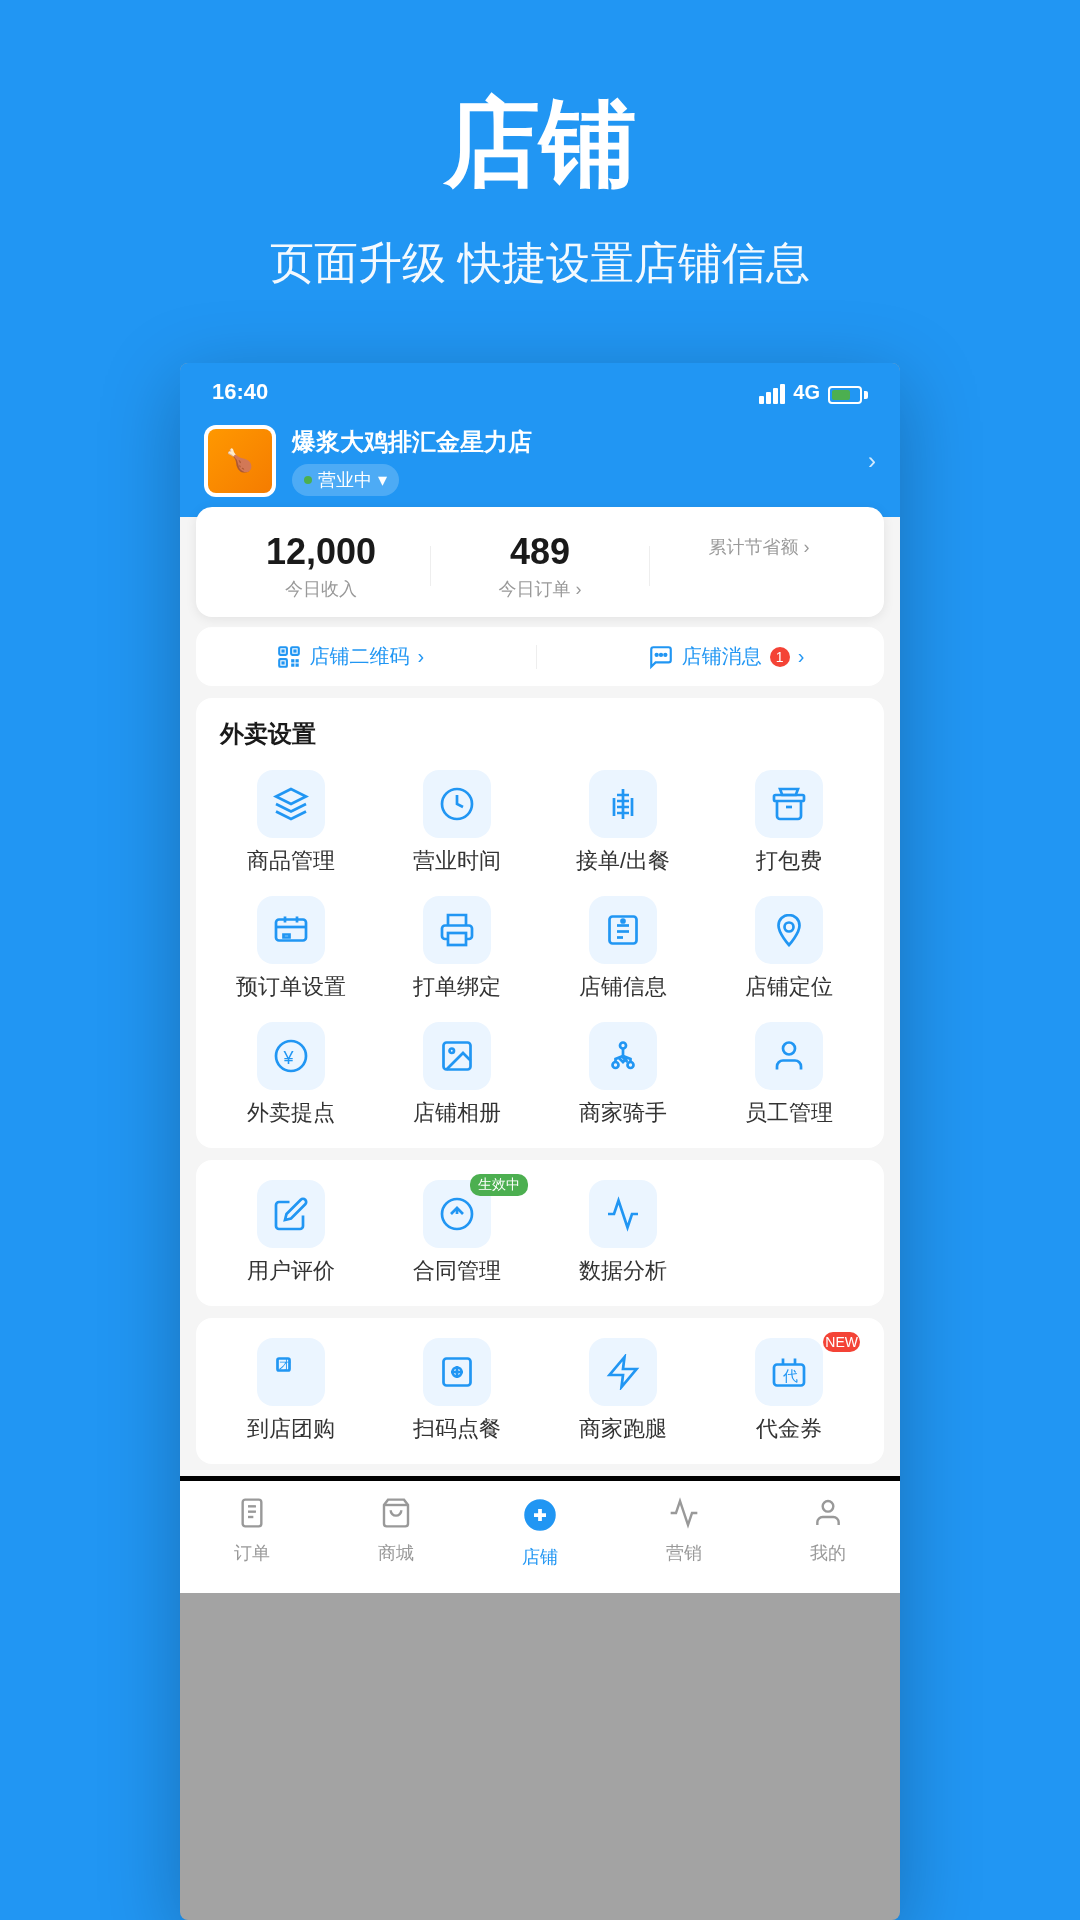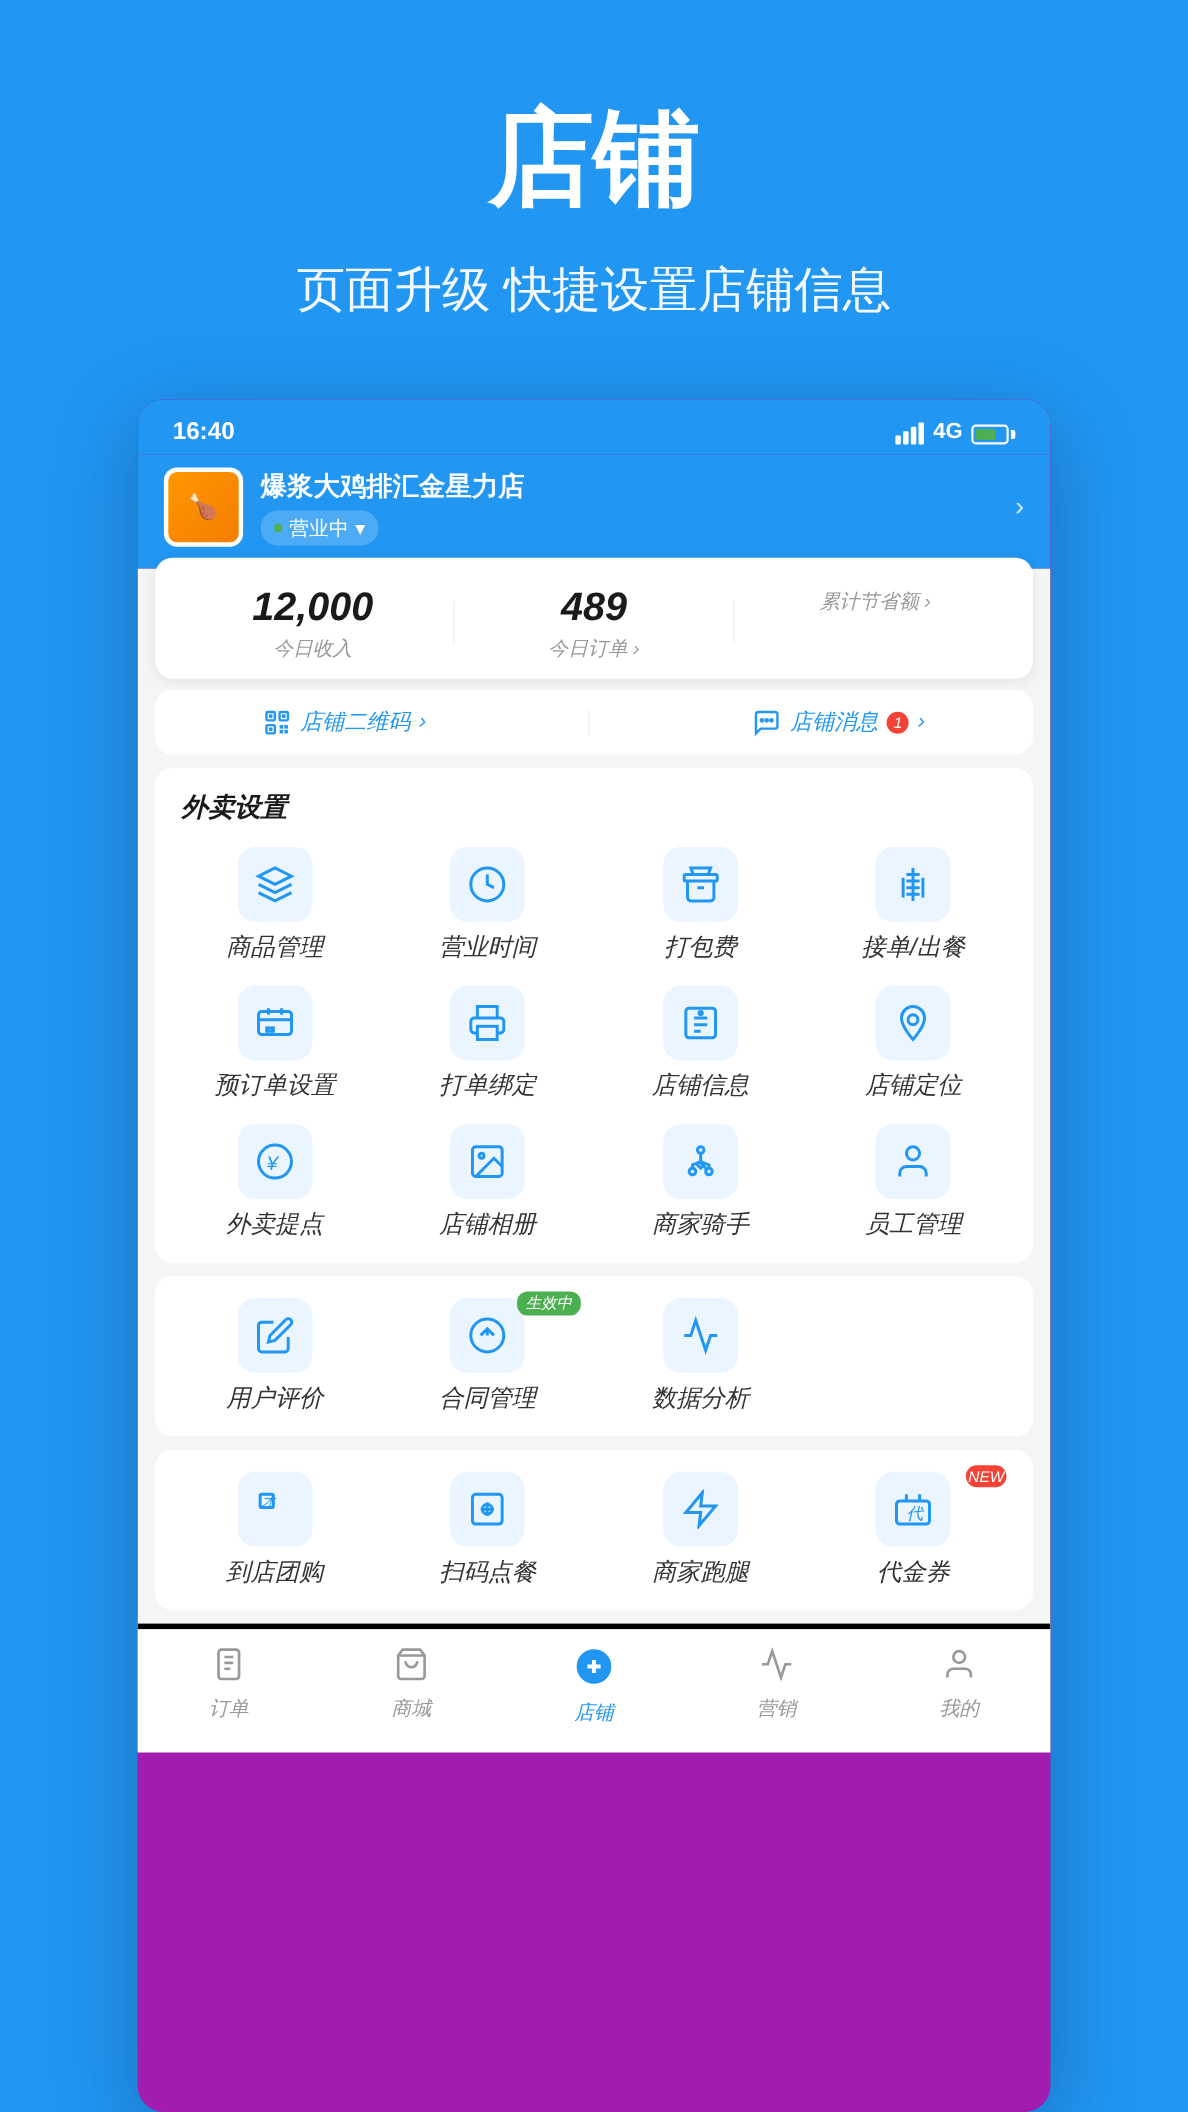--- a/index.html
+++ b/index.html
@@ -29,23 +29,23 @@
     }
     .sub-title {
       font-size: 44px;
       font-weight: 500;
       color: #fff;
       opacity: 0.95;
     }
 
     
     .phone-mockup {
-      width: 830px;
-      background: #a21caf;
-      border-radius: 24px;
+      width: 720px;
+      background: #a3a3a3;
+      border-radius: 8px;
       overflow: hidden;
       box-shadow: 0 20px 80px rgba(0,0,0,0.25);
       margin: 30px auto 0;
       flex: 1;
     }
 
     
     .status-bar {
       background: #2196F3;
       display: flex;
@@ -324,21 +324,20 @@
     .app-nav-label {
       font-size: 18px;
       color: #999;
     }
     .app-nav-label.active {
       color: #2196F3;
     }
 
     .content-scroll {
       background: #f5f5f5;
-      font-style: italic;
     }
   </style>
 </head>
 <body>
 
 <div class="header-section">
   <div class="main-title">店铺</div>
   <div class="sub-title">页面升级 快捷设置店铺信息</div>
 </div>
 
@@ -448,39 +447,39 @@
               <circle cx="12" cy="12" r="10"></circle>
               <polyline points="12 6 12 12 16 14"></polyline>
             </svg>
           </div>
           <span class="menu-label">营业时间</span>
         </div>
 
         <div class="menu-item">
           <div class="menu-icon">
             <svg width="36" height="36" viewBox="0 0 24 24" fill="none" stroke="#2196F3" stroke-width="1.8">
+              <line x1="12" y1="2" x2="12" y2="22"></line>
+              <path d="M8 6h8M8 10h8M8 14h8M8 18h8"></path>
+              <line x1="6" y1="8" x2="6" y2="20"></line>
+              <line x1="18" y1="8" x2="18" y2="20"></line>
+            </svg>
+          </div>
+          <span class="menu-label">接单/出餐</span>
+        </div>
+
+        <div class="menu-item">
+          <div class="menu-icon">
+            <svg width="36" height="36" viewBox="0 0 24 24" fill="none" stroke="#2196F3" stroke-width="1.8">
               <path d="M6 2l1.5 4h9L18 2H6z"></path>
               <rect x="2" y="6" width="20" height="4" rx="1"></rect>
               <path d="M4 10v10a2 2 0 002 2h12a2 2 0 002-2V10"></path>
               <line x1="10" y1="14" x2="14" y2="14"></line>
             </svg>
           </div>
           <span class="menu-label">打包费</span>
-        </div>
-
-        <div class="menu-item">
-          <div class="menu-icon">
-            <svg width="36" height="36" viewBox="0 0 24 24" fill="none" stroke="#2196F3" stroke-width="1.8">
-              <line x1="12" y1="2" x2="12" y2="22"></line>
-              <path d="M8 6h8M8 10h8M8 14h8M8 18h8"></path>
-              <line x1="6" y1="8" x2="6" y2="20"></line>
-              <line x1="18" y1="8" x2="18" y2="20"></line>
-            </svg>
-          </div>
-          <span class="menu-label">接单/出餐</span>
         </div>
 
         <div class="menu-item">
           <div class="menu-icon">
             <svg width="36" height="36" viewBox="0 0 24 24" fill="none" stroke="#2196F3" stroke-width="1.8">
               <rect x="2" y="5" width="20" height="14" rx="2"></rect>
               <path d="M16 3v4M8 3v4"></path>
               <line x1="2" y1="10" x2="22" y2="10"></line>
               <path d="M7 15h4v2H7z"></path>
             </svg>

